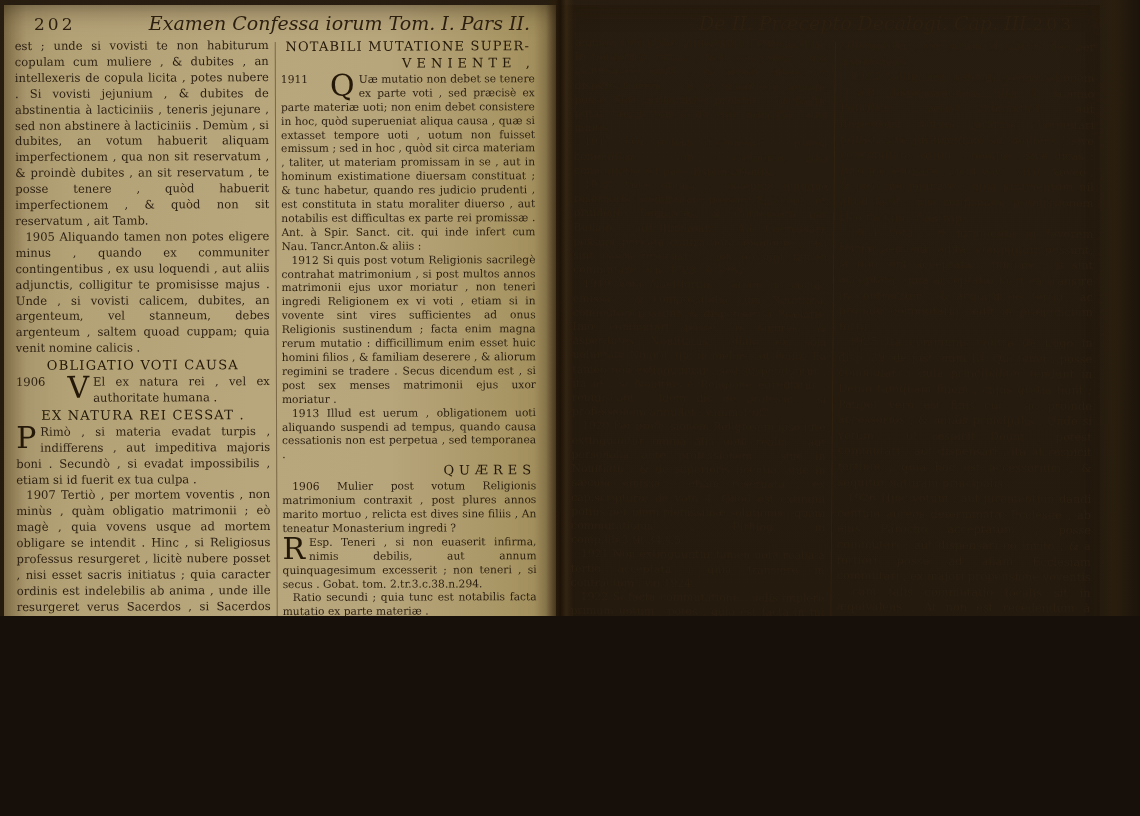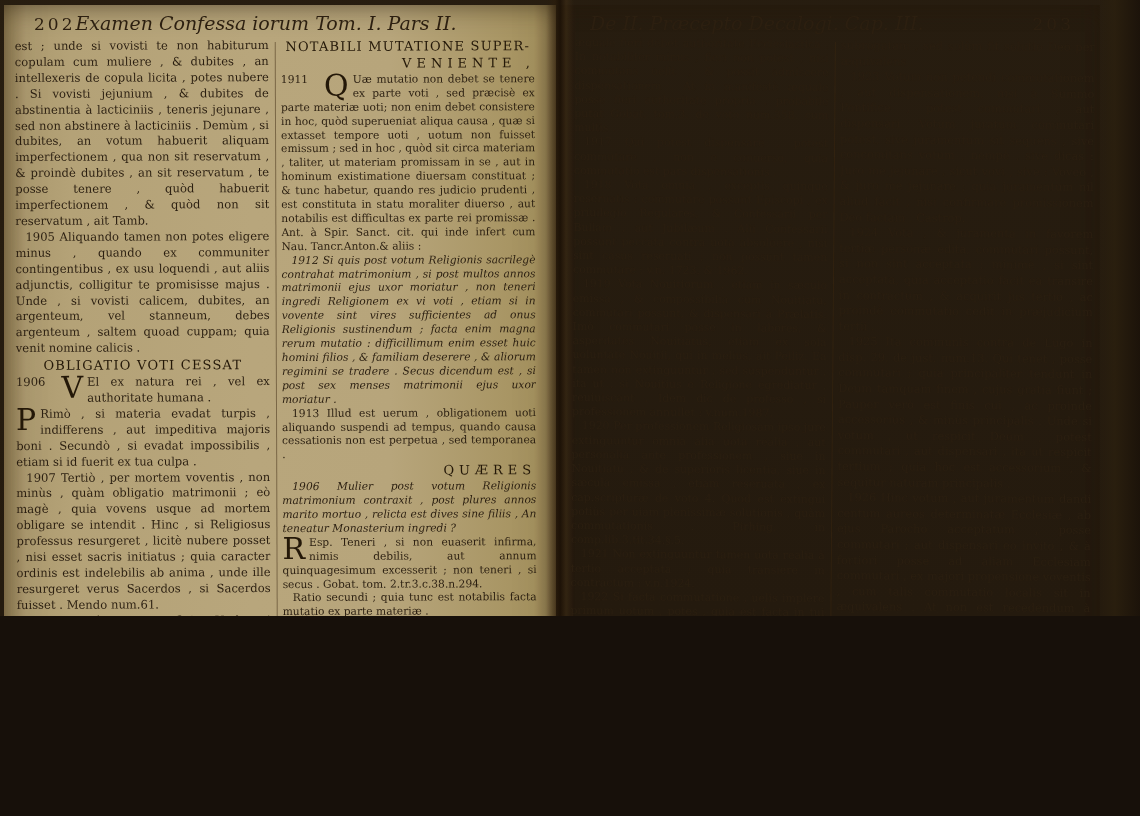--- a/index.html
+++ b/index.html
@@ -14,55 +14,56 @@
     background:linear-gradient(90deg,#77633c 0%,#a18a59 3%,#bcа878 10%,#c2ae7e 30%,#c3af7f 55%,#b7a270 88%,#8d794c 97%,#5e4d2c 100%),#c2ae7e;
     box-shadow:inset 0 12px 26px -16px rgba(35,22,8,.8),inset 0 -55px 65px -38px rgba(30,18,6,.8);}
   .corner-shade{position:absolute;left:0;bottom:0;width:170px;height:130px;pointer-events:none;
     background:radial-gradient(ellipse at 8% 96%,rgba(25,15,5,.85),transparent 65%);}
   .fore-edge{position:absolute;top:0;left:1098px;width:42px;height:816px;pointer-events:none;
     background:linear-gradient(90deg,rgba(60,46,22,.0),rgba(42,31,14,.85) 40%,#1c130a 100%);}
   .gutter{position:absolute;top:0;left:546px;width:28px;height:816px;pointer-events:none;
     background:linear-gradient(90deg,transparent 0%,rgba(44,28,10,.5) 32%,rgba(28,17,6,.85) 50%,rgba(70,50,24,.45) 72%,transparent 100%);}
   .pagehead{display:flex;align-items:baseline;padding:7px 26px 1px 30px;font-style:italic;
     font-size:19px;color:#2c1f10;}
-  .runhead{flex:1;text-align:left;white-space:nowrap;overflow:hidden;}
+  .runhead{flex:1;text-align:right;white-space:nowrap;overflow:hidden;}
   .pagenum{font-style:normal;font-size:17px;letter-spacing:3px;color:#2c1f10;}
   .cols{display:flex;padding:3px 8px 0 12px;height:744px;overflow:hidden;}
   .page-left .cols{transform:rotate(-0.2deg);}
   .page-right .cols{transform:rotate(0.45deg);}
   .col{width:254px;color:#2a1e10;text-align:justify;overflow:hidden;}
   .colrule{border-left:1px solid rgba(60,40,16,.5);margin:4px 5px 12px 6px;}
   .c-l1{font-size:11.6px;line-height:15.9px;}
   .c-l2{font-size:10.7px;line-height:13.9px;}
   .c-r1{font-size:10.9px;line-height:14.2px;}
   .c-r2{font-size:11.4px;line-height:15.6px;}
   .para{margin:0;}
   .para.ind{text-indent:10px;}
-  .para.it{font-style:italic;}
+  .para.it{}
   .bheading{text-align:center;font-size:13px;line-height:1.15;letter-spacing:1.2px;margin:2px 0 1px;color:#241808;}
   .bheading.spread{letter-spacing:5px;text-align:right;}
-  .pnum{float:left;margin-right:16px;text-indent:0;}
+  .pnum{float:left;margin-right:22px;text-indent:0;}
   .dcap{float:left;font-size:30px;line-height:24px;padding:1px 4px 0 0;color:#241808;}
 </style>
 </head>
 <body>
 
 <div class="stage">
 
   <div class="page page-left">
     <div class="pagehead">
       <span class="pagenum">202</span>
       <span class="runhead">Examen Confessa iorum Tom. I. Pars II.</span>
     </div>
     <div class="cols">
       <div class="col c-l1">
           <p class="para">est ; unde si vovisti te non habiturum copulam cum muliere , &amp; dubites , an intellexeris de copula licita , potes nubere . Si vovisti jejunium , &amp; dubites de abstinentia à lacticiniis , teneris jejunare , sed non abstinere à lacticiniis . Demùm , si dubites, an votum habuerit aliquam imperfectionem , qua non sit reservatum , &amp; proindè dubites , an sit reservatum , te posse tenere , quòd habuerit imperfectionem , &amp; quòd non sit reservatum , ait Tamb.</p>
           <p class="para ind">1905 Aliquando tamen non potes eligere minus , quando ex communiter contingentibus , ex usu loquendi , aut aliis adjunctis, colligitur te promisisse majus . Unde , si vovisti calicem, dubites, an argenteum, vel stanneum, debes argenteum , saltem quoad cuppam; quia venit nomine calicis .</p>
-          <div class="bheading">OBLIGATIO VOTI CESSAT</div>
+          <div class="bheading">OBLIGATIO VOTI CAUSA</div>
           <p class="para"><span class="pnum">1906</span><span class="dcap">V</span>El ex natura rei , vel ex authoritate humana .</p>
+          <div class="bheading">EX NATURA REI CESSAT .</div>
           <p class="para"><span class="dcap">P</span>Rimò , si materia evadat turpis , indifferens , aut impeditiva majoris boni . Secundò , si evadat impossibilis , etiam si id fuerit ex tua culpa .</p>
           <p class="para ind">1907 Tertiò , per mortem voventis , non minùs , quàm obligatio matrimonii ; eò magè , quia vovens usque ad mortem obligare se intendit . Hinc , si Religiosus professus resurgeret , licitè nubere posset , nisi esset sacris initiatus ; quia caracter ordinis est indelebilis ab anima , unde ille resurgeret verus Sacerdos , si Sacerdos fuisset . Mendo num.61.</p>
           <p class="para ind">1908 Quartò , si cesset finis . Unde , si vovisti dare eleemosynam Catharinæ pauperi, &amp; hæc evadat dives ; vel ad reparandam Ecclesiam , &amp; hæc propter infideles reparari non permittatur , vel periculum superveniat , ut urbs ab iis capiatur ; ad nihil teneris .</p>
           <p class="para ind">1909 Item adolescens nobilis secundogenitus emisit votum Religionis , ne ob exiguum patrimonium committeret aliquid suæ conditioni indecorum : iste , mortuo fratre majori , factus est primogenitus : non tenetur ad uotum , si uiuere sine dedecore ob exiguum patrimonium non fuit causa impulsiua , nec finis accessorius , sed principalis , licèt partialis ; quia tunc per acquisitionem Majoratus cessat causa finalis principalis partialis, &amp; cessante fine principali partiali , cessat uotum . Ant. à Spir.Sanct. tom.1. tr.5. dis.2. sect.28. cum Sanchez v. num.1821.1833.1834. Non cessat autem ex cessatione causæ impulsiuæ : v. num.1805.</p>
         </div>
       <div class="colrule"></div>
       <div class="col c-l2">
           <div class="bheading">NOTABILI MUTATIONE SUPER-</div>
           <div class="bheading spread">VENIENTE ,</div>
           <p class="para"><span class="pnum">1911</span><span class="dcap">Q</span>Uæ mutatio non debet se tenere ex parte voti , sed præcisè ex parte materiæ uoti; non enim debet consistere in hoc, quòd superueniat aliqua causa , quæ si extasset tempore uoti , uotum non fuisset emissum ; sed in hoc , quòd sit circa materiam , taliter, ut materiam promissam in se , aut in hominum existimatione diuersam constituat ; &amp; tunc habetur, quando res judicio prudenti , est constituta in statu moraliter diuerso , aut notabilis est difficultas ex parte rei promissæ . Ant. à Spir. Sanct. cit. qui inde infert cum Nau. Tancr.Anton.&amp; aliis :</p>

